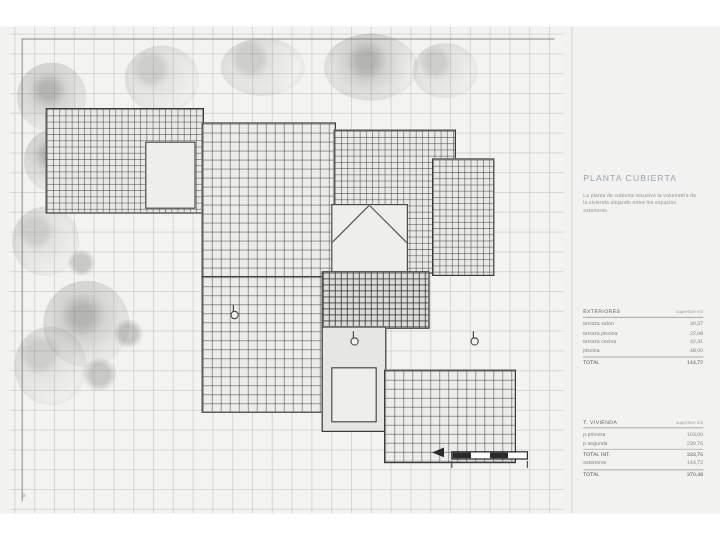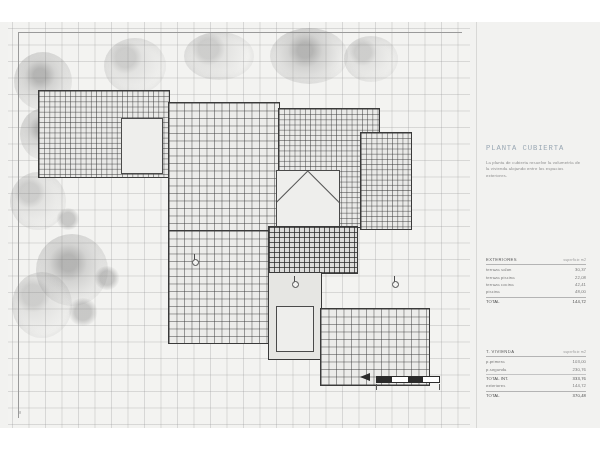--- a/index.html
+++ b/index.html
@@ -197,21 +197,21 @@
     height: 406px;
     color: #6d6d6d;
   }
   .info-title {
     position: absolute;
     left: 0;
     top: 122px;
     font-size: 7.2px;
     letter-spacing: 0.9px;
     color: #9aa8b4;
-    font-family: Liberation Mono, monospace;
+    font-family: Liberation Sans, sans-serif;
     text-align: center;
   }
   .info-body {
     position: absolute;
     left: 0;
     top: 138px;
     width: 98px;
     font-size: 4.2px;
     line-height: 6.4px;
     color: #8d8d8d;

